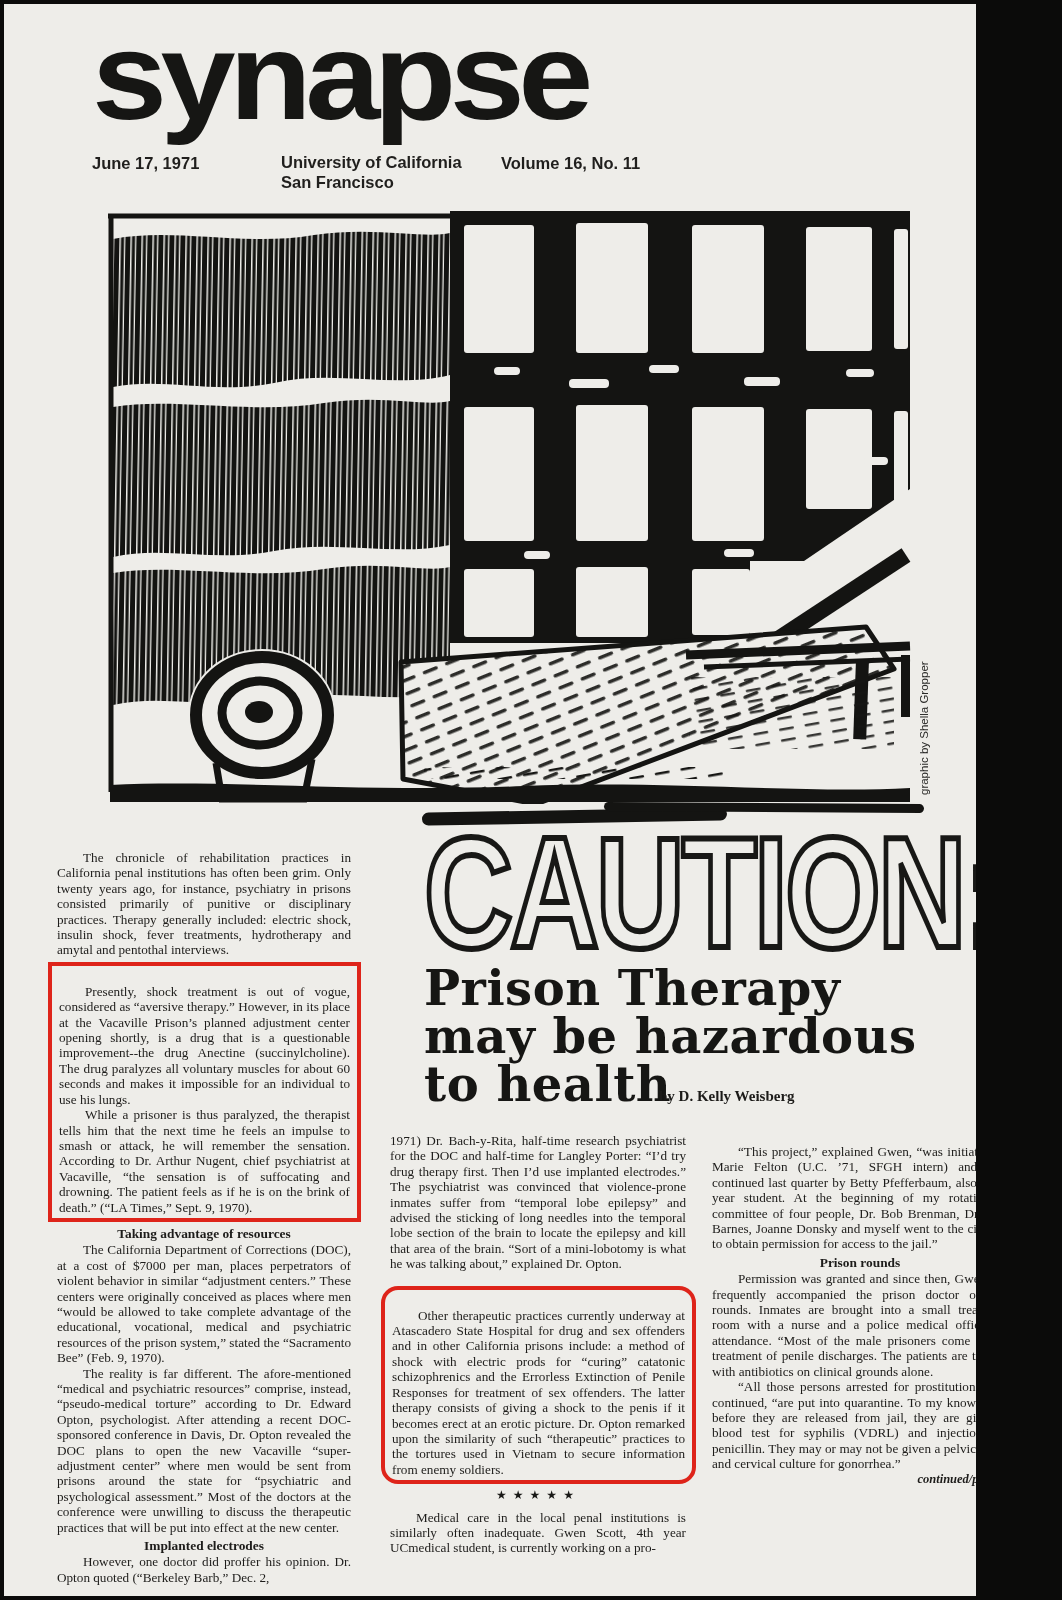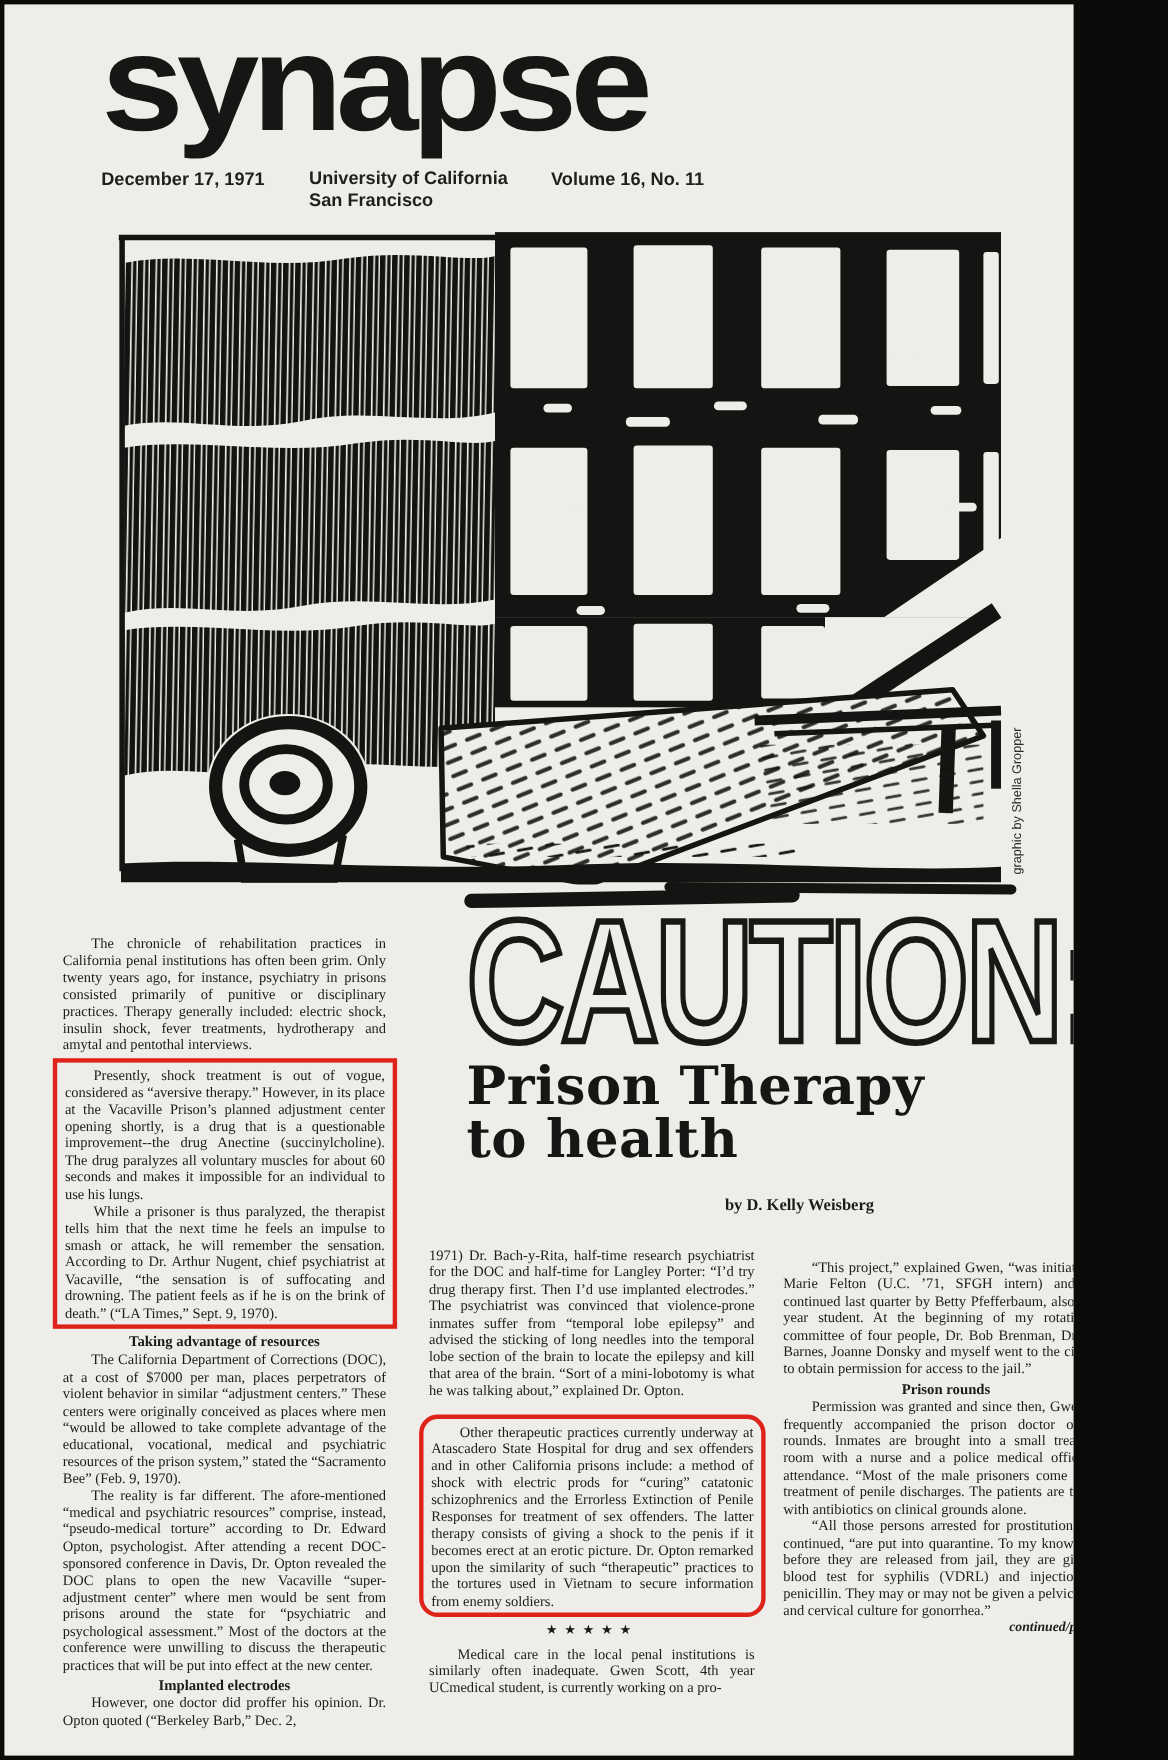--- a/index.html
+++ b/index.html
@@ -64,21 +64,21 @@
     text-align:justify;color:#1d1c1a;}
   .col p{margin:0;text-indent:26px;}
   .col p.noindent{text-indent:0;}
   .col h4{margin:3px 0 1px;font-size:13.4px;text-align:center;font-weight:bold;}
   .col1{left:53px;top:846px;width:294px;}
   .col2{left:386px;top:1129px;width:296px;}
   .col3{left:708px;top:1140px;width:296px;}
   .hl-box{
     border:4px solid #de241a;
     margin:4px -10px 4px -9px;
-    padding:4px 7px 3px 7px;
+    padding:18px 7px 3px 7px;
   }
   .hl-box2{margin-top:14px;border-radius:17px;}
   .stars{
     text-align:center;font-family:"DejaVu Sans", sans-serif;
     font-size:12px;letter-spacing:6px;margin:4px 0 6px;color:#181816;
   }
   .gap-top{margin-top:14px;}
   .continued{
     text-align:right;font-weight:bold;font-style:italic;
     font-size:12.5px;margin-top:8px;padding-right:2px;text-indent:0;
@@ -86,21 +86,21 @@
   .scan-line{position:absolute;left:1030px;top:0;width:2px;height:100%;
     background:#c9c8c4;opacity:.55;}
 </style>
 </head>
 <body>
 
 <div class="page">
 
   <div class="logo">synapse</div>
   <div class="dateline">
-    <span class="dl-date">December 17, 1971</span>
+    <span class="dl-date">June 17, 1971</span>
     <span class="dl-inst">
       <span>University of California</span><br>
       <span>San Francisco</span>
     </span>
     <span class="dl-vol">Volume 16, No. 11</span>
   </div>
 
   <svg class="illus" width="835" height="597" viewBox="0 0 835 597">
     <defs>
       <pattern id="scrib" patternUnits="userSpaceOnUse" width="11" height="320" patternTransform="skewX(-1)">
@@ -188,20 +188,21 @@
 
     <text transform="translate(824,588) rotate(-90)" font-family="Liberation Sans, sans-serif" font-size="11.5" fill="#2a2a28">graphic by Shella Gropper</text>
   </svg>
 
   <div class="smudge1"></div>
   <div class="smudge2"></div>
 
   <div class="kicker">CAUTION:</div>
   <div class="subhead">
     <div>Prison Therapy</div>
+    <div>may be hazardous</div>
     <div>to health</div>
   </div>
   <div class="byline">by D. Kelly Weisberg</div>
 
   <div class="col col1">
     <p>The chronicle of rehabilitation practices in California penal institutions has often been grim. Only twenty years ago, for instance, psychiatry in prisons consisted primarily of punitive or disciplinary practices. Therapy generally included: electric shock, insulin shock, fever treatments, hydrotherapy and amytal and pentothal interviews.</p>
     <div class="hl-box">
       <p>Presently, shock treatment is out of vogue, considered as “aversive therapy.” However, in its place at the Vacaville Prison’s planned adjustment center opening shortly, is a drug that is a questionable improvement--the drug Anectine (succinylcholine). The drug paralyzes all voluntary muscles for about 60 seconds and makes it impossible for an individual to use his lungs.</p>
       <p>While a prisoner is thus paralyzed, the therapist tells him that the next time he feels an impulse to smash or attack, he will remember the sensation. According to Dr. Arthur Nugent, chief psychiatrist at Vacaville, “the sensation is of suffocating and drowning. The patient feels as if he is on the brink of death.” (“LA Times,” Sept. 9, 1970).</p>
     </div>

